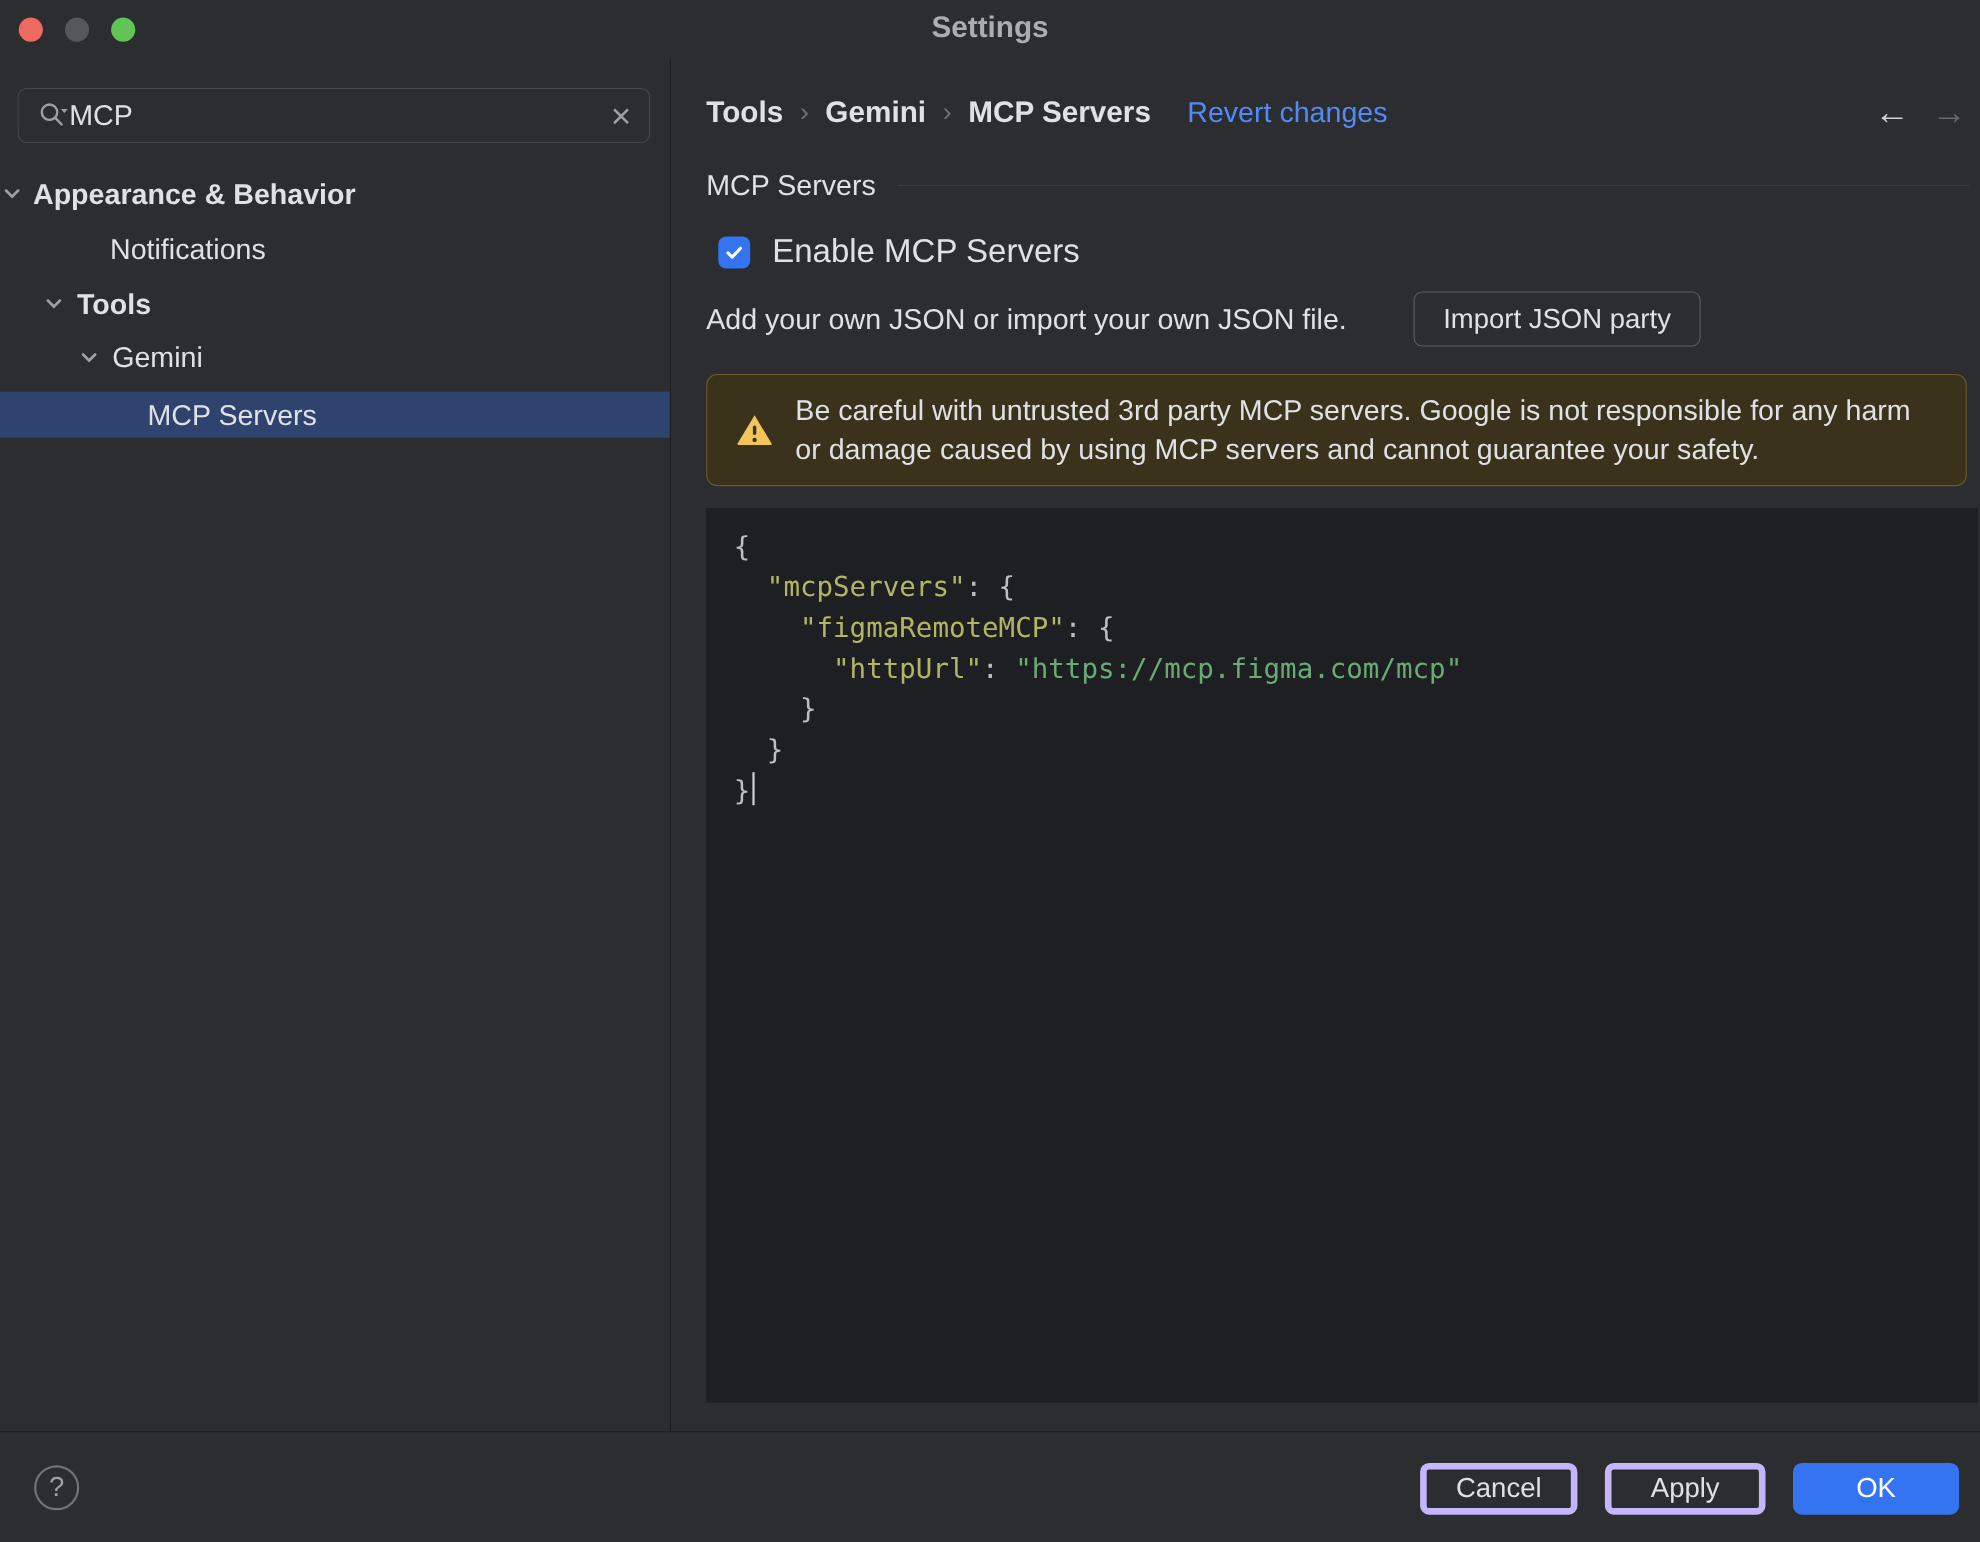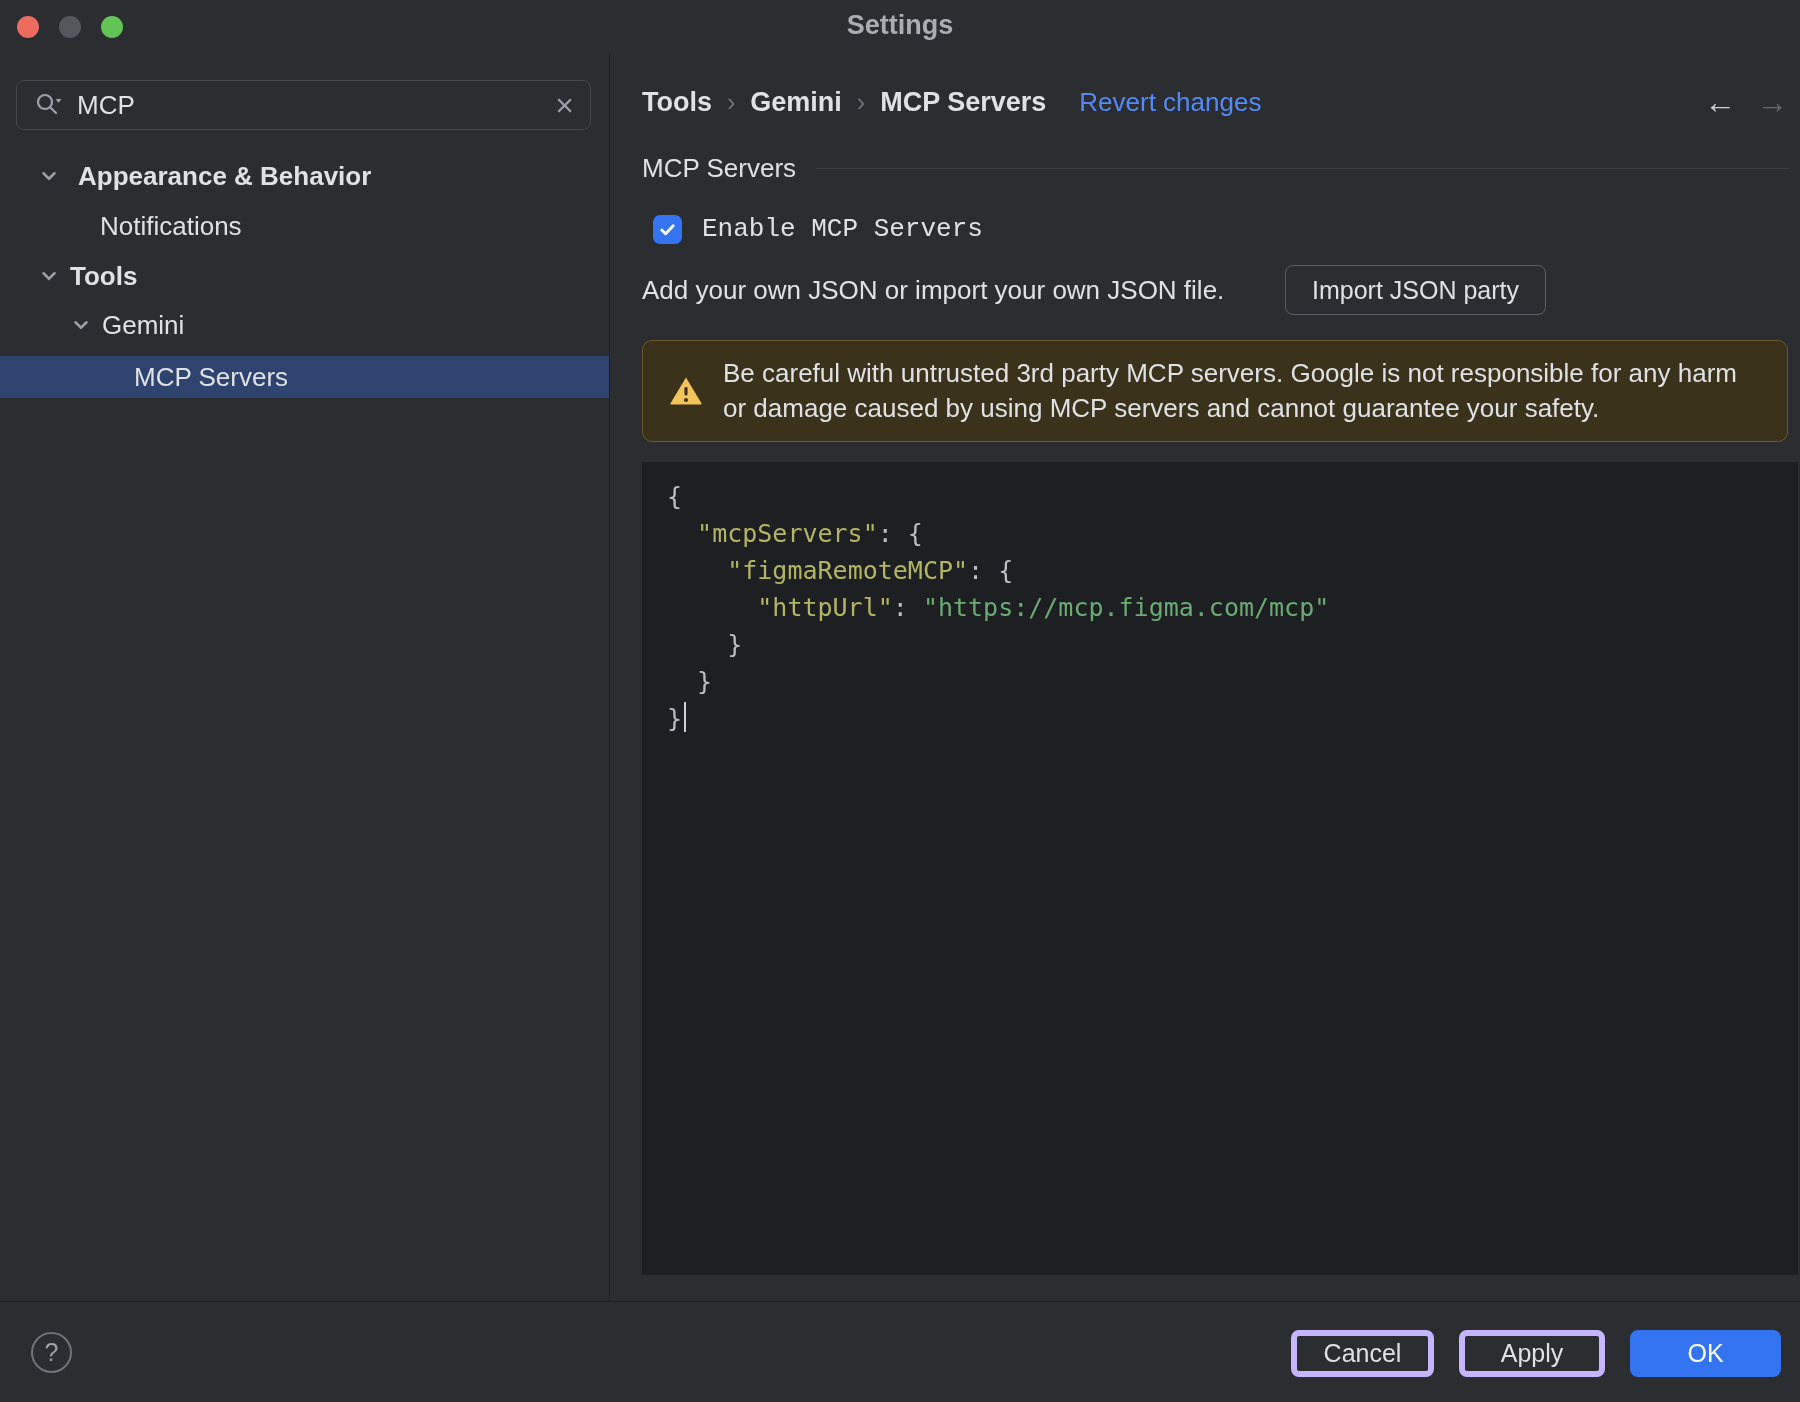--- a/index.html
+++ b/index.html
@@ -17,27 +17,27 @@
   
   .titlebar{position:absolute;left:0;top:0;width:100%;height:54px;padding-left:40px;}
   .traffic-lights{position:absolute;left:17px;top:16px;display:flex;gap:20px;}
   .tl{width:22px;height:22px;border-radius:50%;padding:0;}
   .tl-red{background:#EC6A5E;} .tl-gray{background:#55575C;} .tl-green{background:#61C454;}
   .window-title{position:absolute;left:0;right:0;top:10px;text-align:center;font-size:27px;font-weight:700;color:#A9ADB4;}
 
   
   .sidebar{position:absolute;left:0;top:54px;width:609px;height:1247px;}
   .v-divider{position:absolute;left:609px;top:54px;width:1px;height:1247px;background:var(--divider);}
-  .search-box{position:absolute;left:16px;top:26px;width:575px;height:50px;border:1px solid var(--border);border-radius:8px;display:flex;align-items:center;gap:14px;padding:0 16px;}
+  .search-box{position:absolute;left:16px;top:26px;width:575px;height:50px;border:1px solid var(--border);border-radius:8px;display:flex;align-items:center;padding:0 16px;}
   .search-icon{width:30px;height:30px;flex:0 0 auto;color:var(--muted);}
   .search-input{flex:1;min-width:0;background:transparent;border:none;outline:none;color:var(--text);font-size:26px;font-family:inherit;}
   .clear-icon{color:var(--muted);font-size:32px;line-height:1;cursor:pointer;}
 
   .tree-row{position:absolute;left:0;width:100%;height:44px;display:flex;align-items:center;font-size:26px;color:var(--text);cursor:pointer;}
-  .row-appearance{top:100px;padding-left:38px;gap:18px;}
+  .row-appearance{top:100px;gap:8px;}
   .row-notifications{top:150px;padding-left:100px;}
   .row-tools{top:200px;padding-left:38px;gap:10px;}
   .row-gemini{top:249px;padding-left:70px;gap:10px;}
   .row-mcp{top:302px;height:42px;padding-left:134px;background:var(--selection);}
   .bold{font-weight:700;}
   .chevron{width:22px;height:22px;flex:0 0 auto;}
 
   
   .content{position:absolute;left:610px;top:54px;width:1190px;height:1247px;}
   .breadcrumb-row{position:absolute;left:32px;top:30px;height:36px;display:flex;align-items:center;gap:15px;font-size:27px;font-weight:700;}
@@ -48,21 +48,21 @@
   .back{right:64px;color:#CED0D6;}
   .fwd{right:12px;color:#65686E;}
 
   .section-header{position:absolute;left:32px;right:10px;top:96px;height:36px;display:flex;align-items:center;}
   .section-title{font-size:26px;}
   .section-rule{flex:1;height:1px;background:var(--rule);margin-left:20px;}
 
   .checkbox-row{position:absolute;left:43px;top:158px;height:34px;display:flex;align-items:center;gap:20px;}
   .checkbox{width:29px;height:29px;border-radius:7px;background:var(--accent);display:flex;align-items:center;justify-content:center;cursor:pointer;flex:0 0 auto;}
   .checkbox svg{width:19px;height:19px;}
-  .checkbox-label{font-size:26px;font-family:Liberation Mono, monospace;}
+  .checkbox-label{font-size:30px;}
 
   .import-row{position:absolute;left:32px;top:211px;height:50px;display:flex;align-items:center;}
   .import-text{font-size:26px;}
   .import-button{position:absolute;left:675px;top:211px;width:261px;height:50px;border:1px solid #5A5D63;border-radius:8px;font-size:25px;color:var(--text);}
 
   .warning-banner{position:absolute;left:32px;right:12px;top:286px;height:102px;background:var(--warning-bg);border:1px solid var(--warning-border);border-radius:10px;display:flex;align-items:center;gap:20px;padding:0 26px;}
   .warning-icon{width:34px;height:34px;flex:0 0 auto;color:var(--warning-icon);}
   .warning-text{font-size:26px;line-height:35px;max-width:1045px;}
 
   .editor{position:absolute;left:32px;right:2px;top:408px;height:813px;background:var(--editor-bg);cursor:text;}

